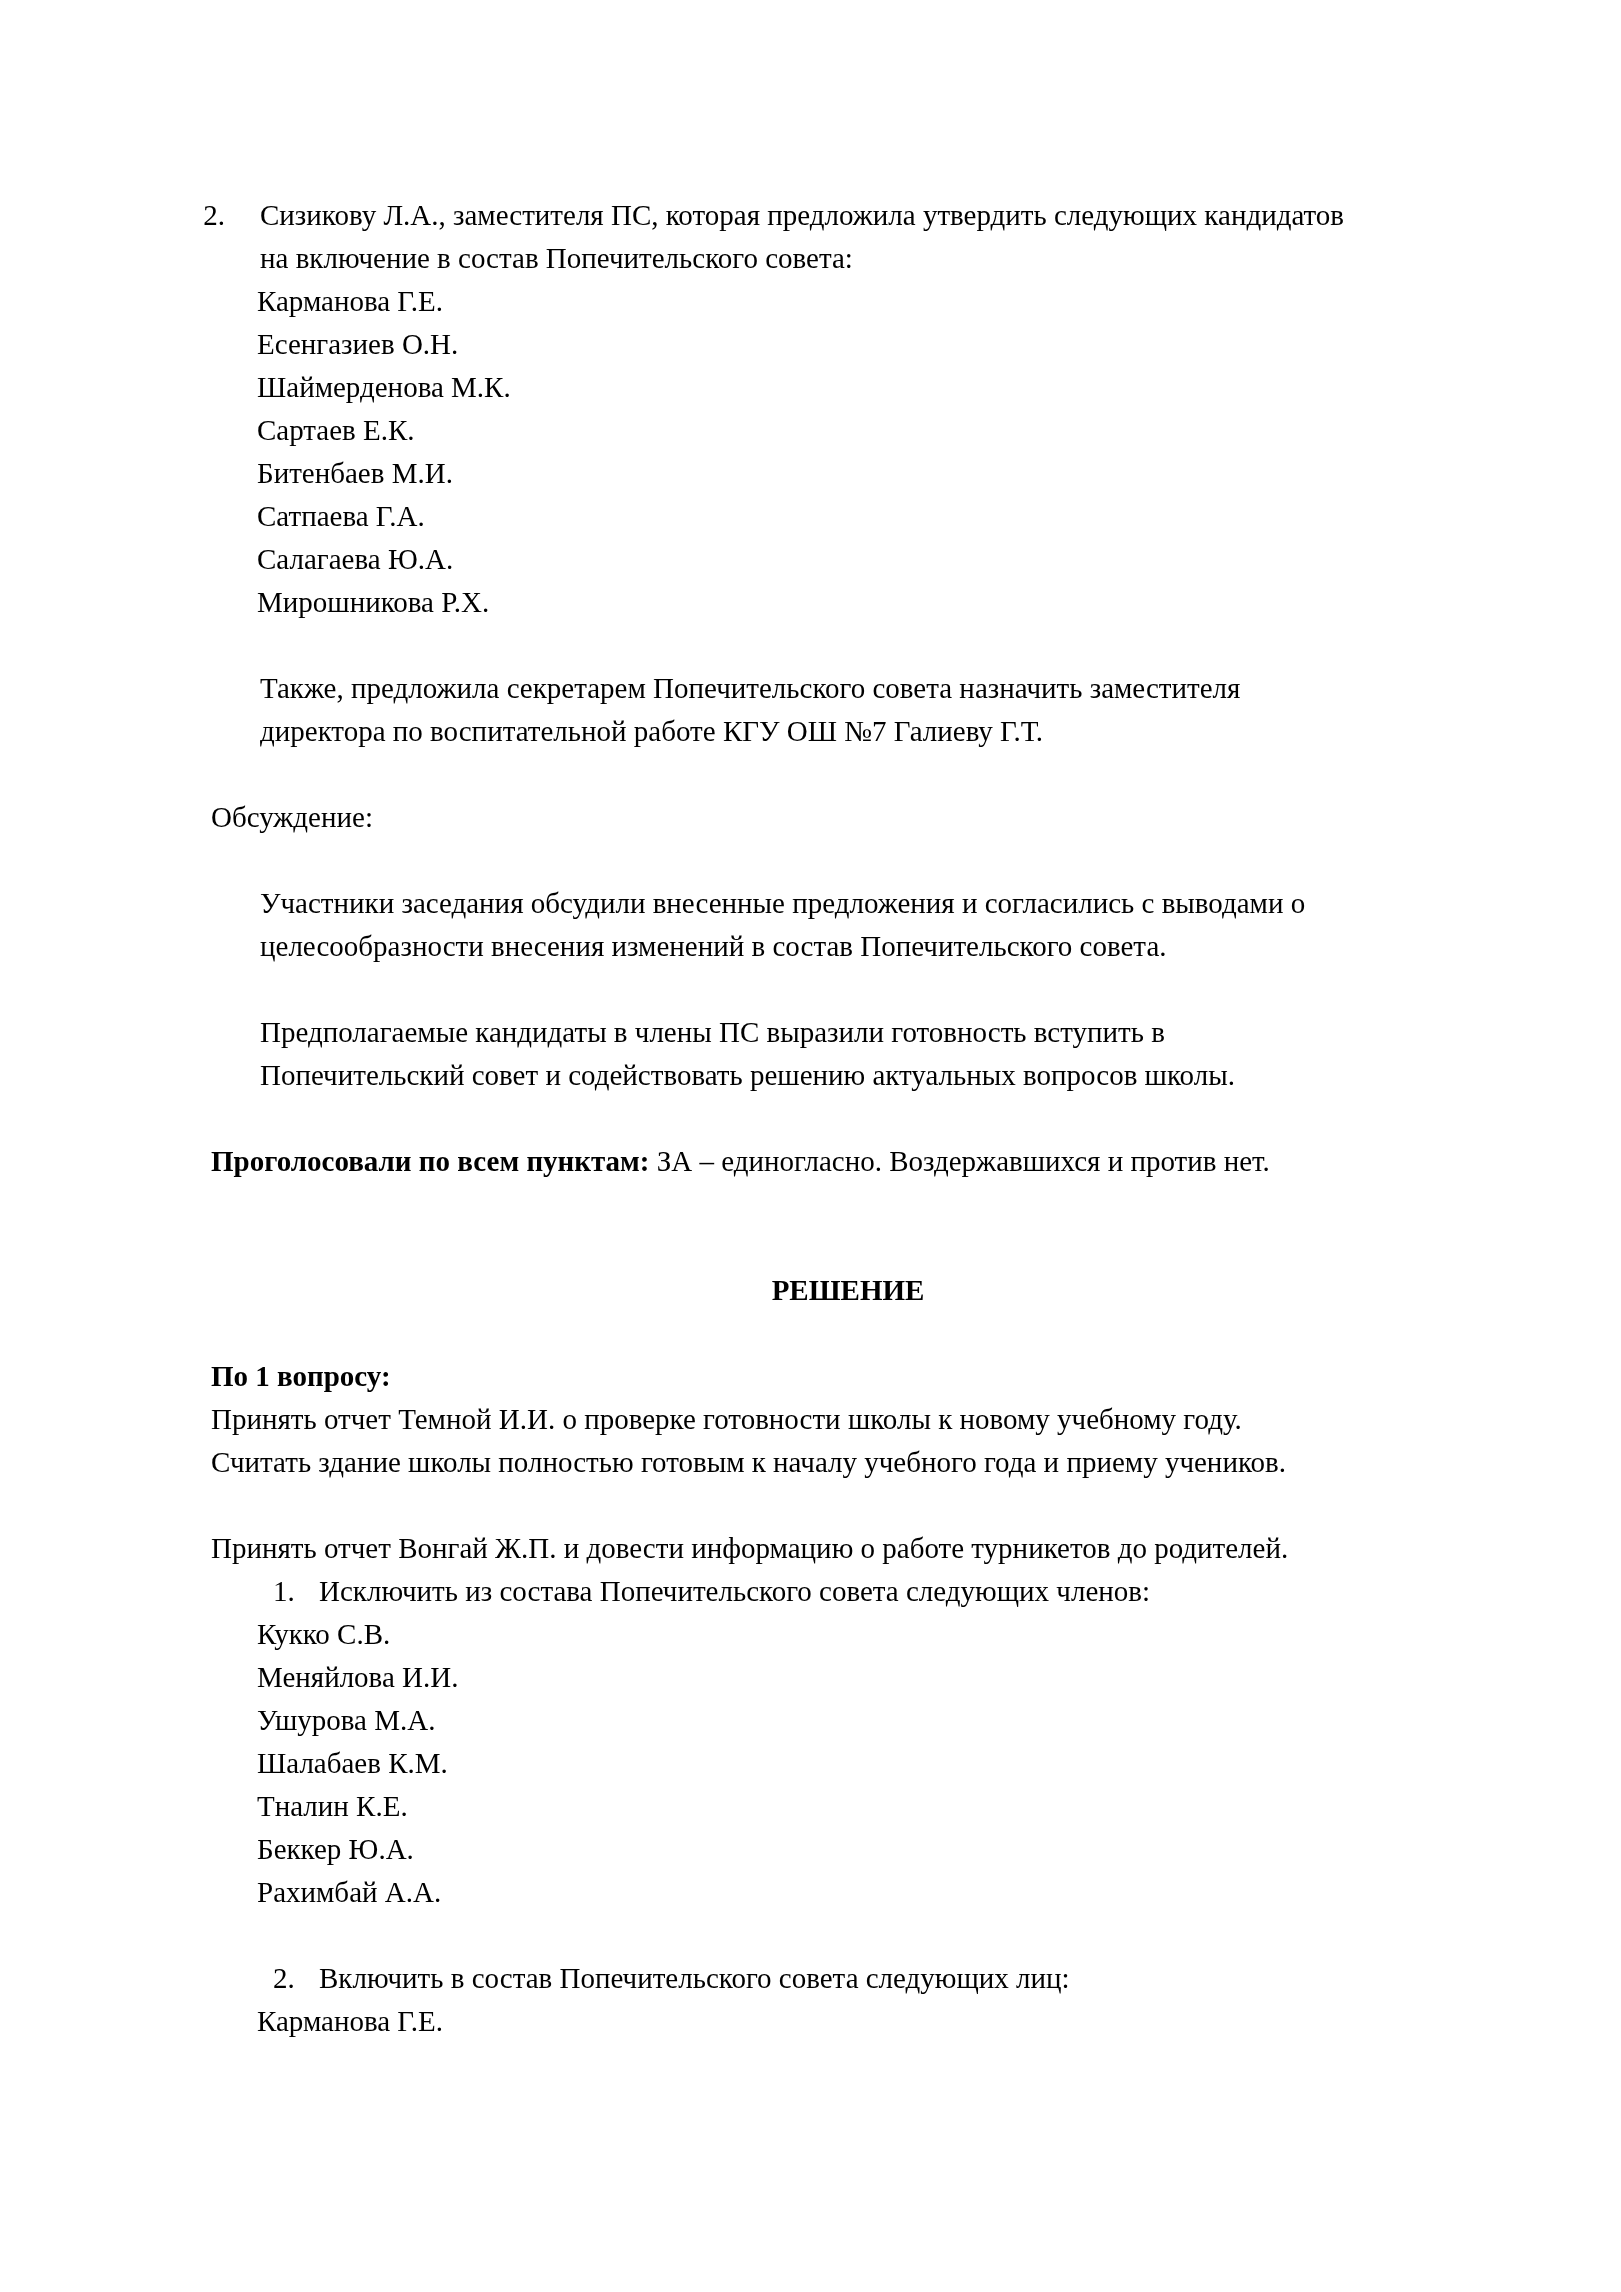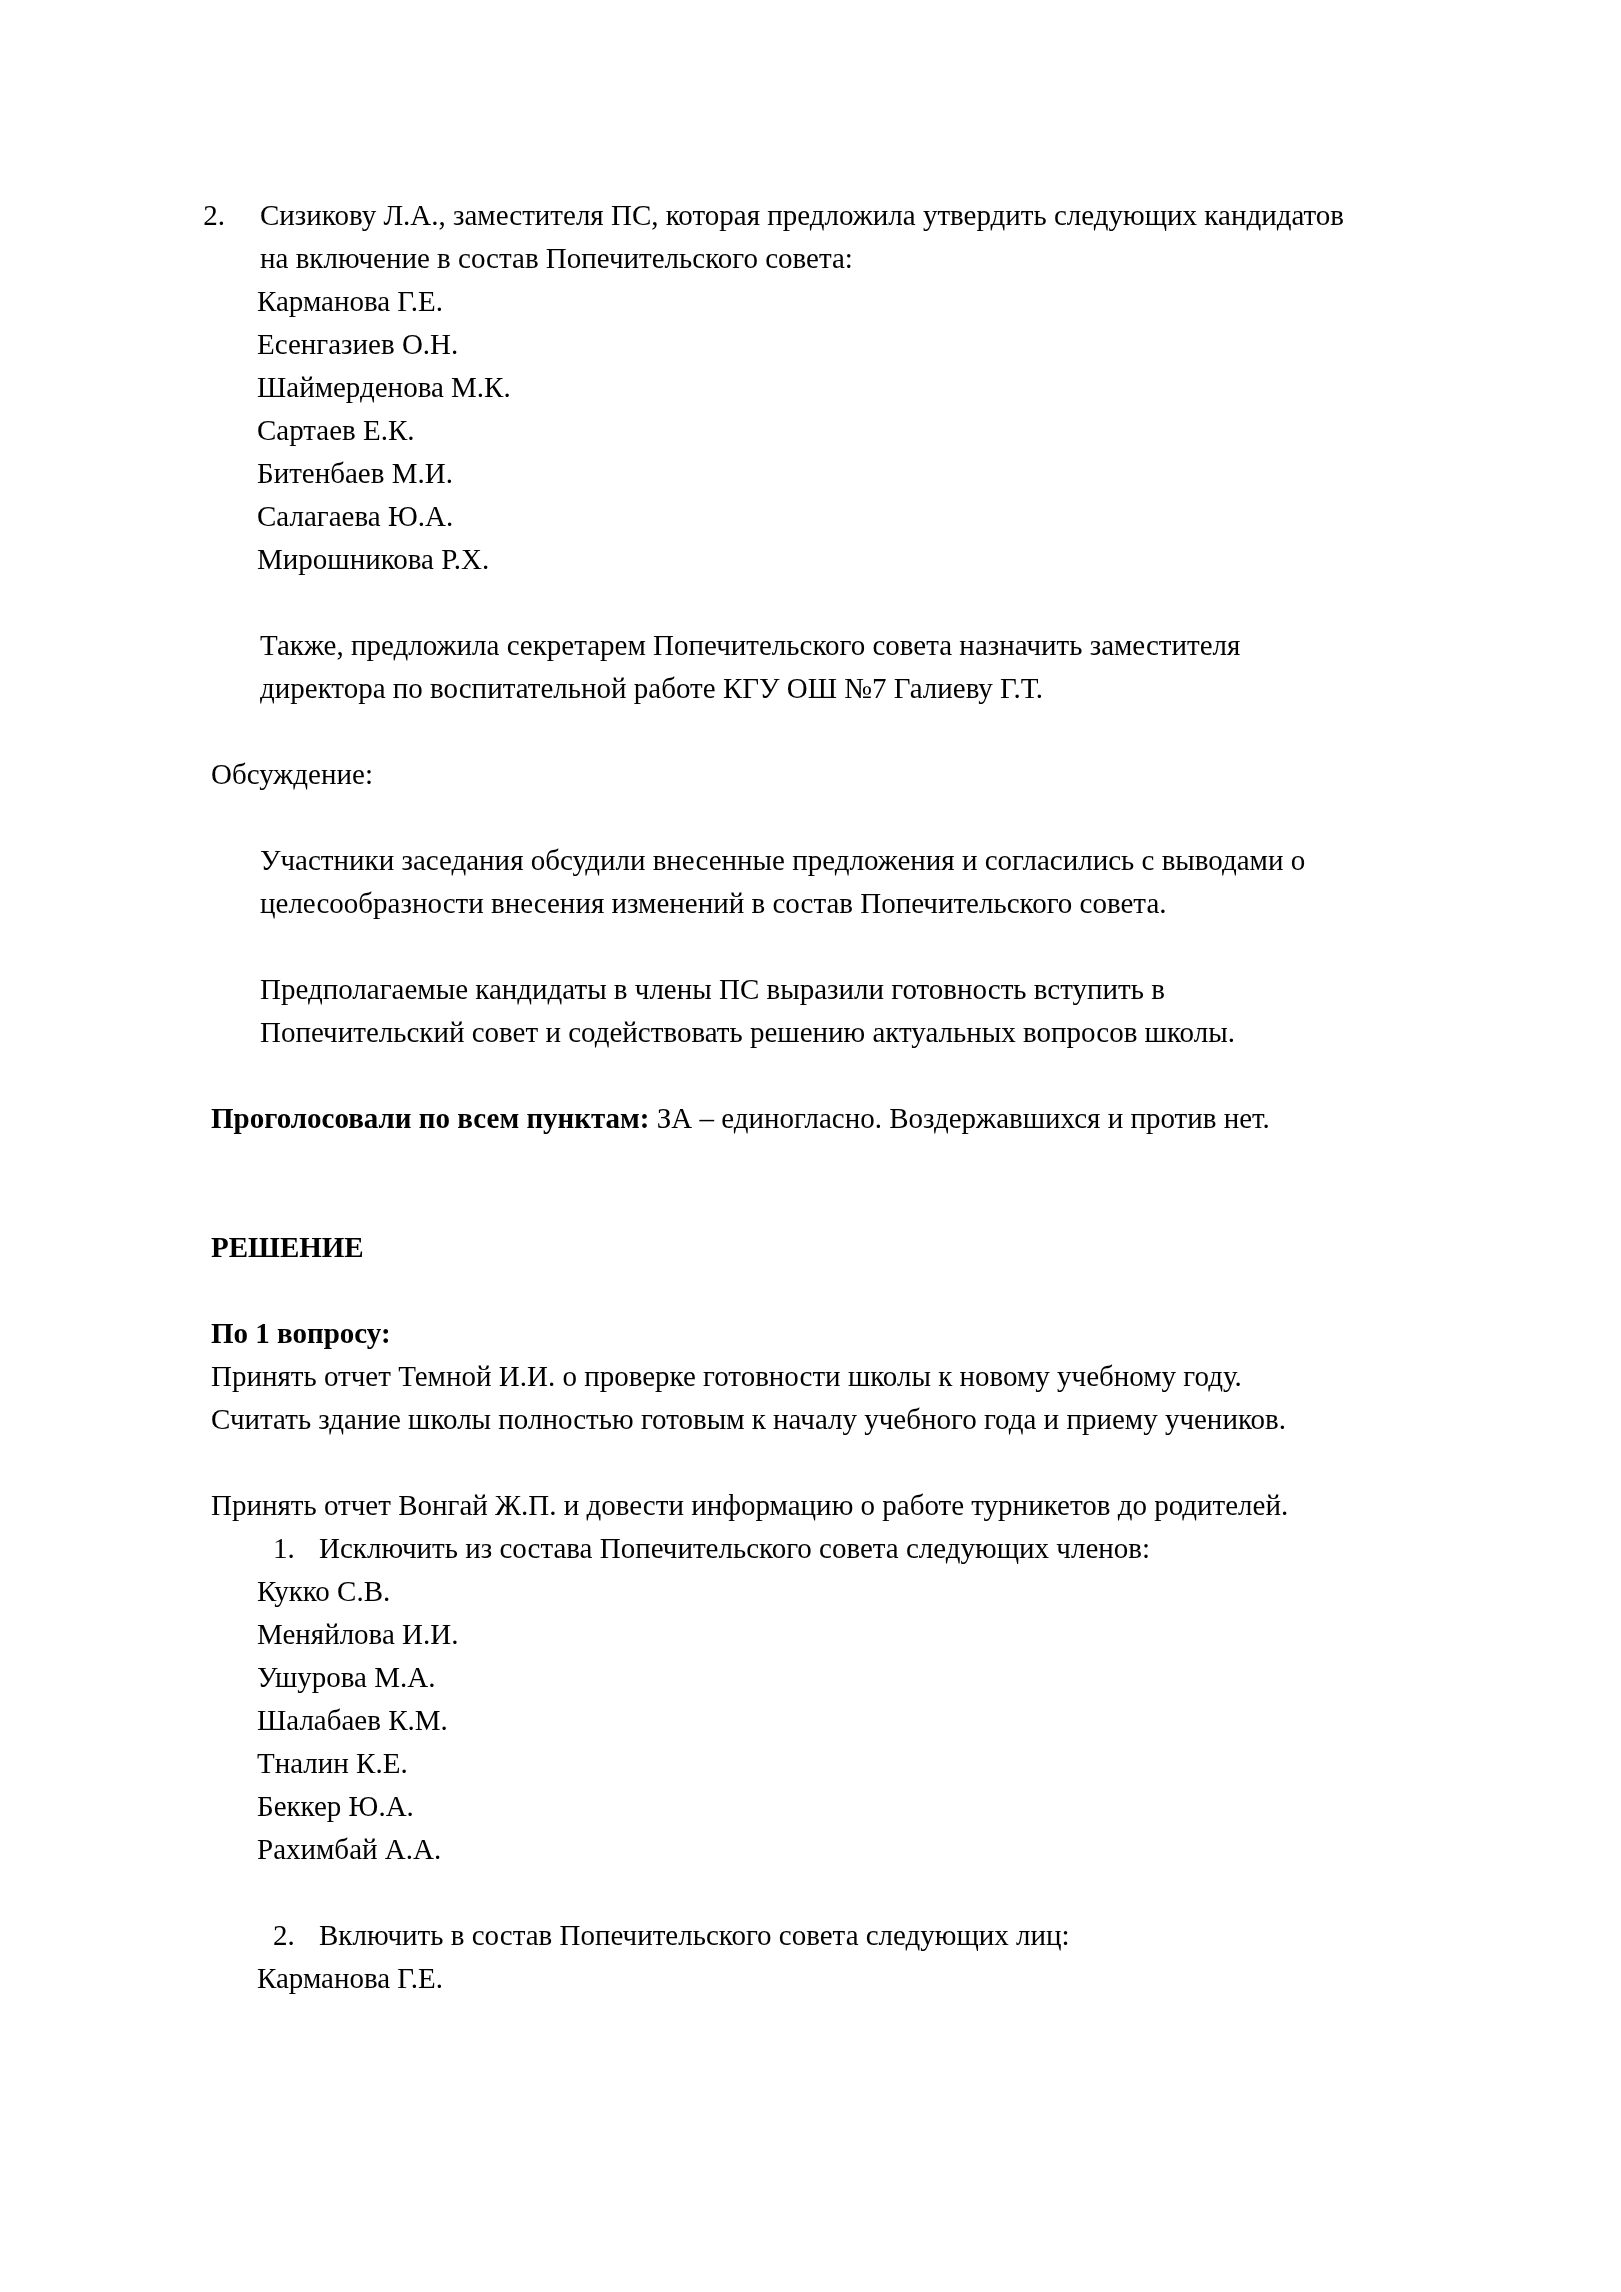--- a/index.html
+++ b/index.html
@@ -43,41 +43,42 @@
   .sub-item {
     margin-left: 62px;             
     white-space: nowrap;
     height: 43px;
   }
   .sub-item .num {
     display: inline-block;
     width: 46px;                   
   }
   .center {
-    text-align: left;
+    text-align: center;
     white-space: nowrap;
     height: 43px;
   }
 </style>
 </head>
 <body>
 
 <div class="page">
 
   <div class="item-top">
     <span class="num">2.</span>
     <span>Сизикову Л.А., заместителя ПС, которая предложила утвердить следующих кандидатов</span>
   </div>
   <div class="line ind">на включение в состав Попечительского совета:</div>
 
   <div class="line names">Карманова Г.Е.</div>
   <div class="line names">Есенгазиев О.Н.</div>
   <div class="line names">Шаймерденова М.К.</div>
   <div class="line names">Сартаев Е.К.</div>
   <div class="line names">Битенбаев М.И.</div>
+  <div class="line names">Сатпаева Г.А.</div>
   <div class="line names">Салагаева Ю.А.</div>
   <div class="line names">Мирошникова Р.Х.</div>
 
   <div class="line ind gap1">Также, предложила секретарем Попечительского совета назначить заместителя</div>
   <div class="line ind">директора по воспитательной работе КГУ ОШ №7 Галиеву Г.Т.</div>
 
   <div class="line gap1">Обсуждение:</div>
 
   <div class="line ind gap1">Участники заседания обсудили внесенные предложения и согласились с выводами о</div>
   <div class="line ind">целесообразности внесения изменений в состав Попечительского совета.</div>

